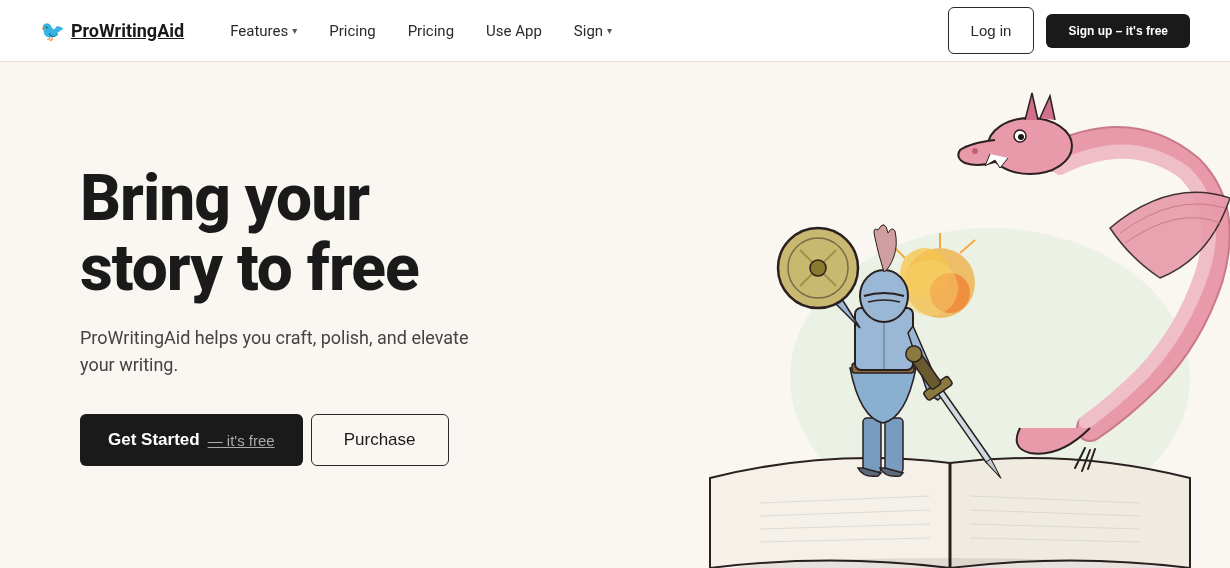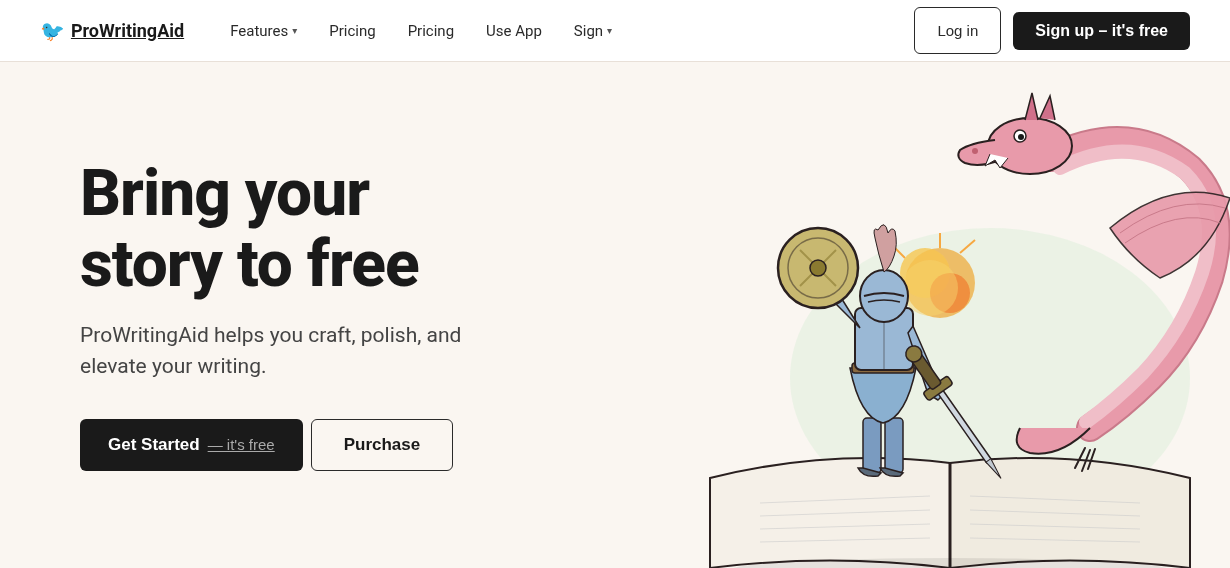--- a/index.html
+++ b/index.html
@@ -88,21 +88,21 @@
       font-weight: 500;
       white-space: nowrap;
     }
 
     .btn-signup {
       background: #1a1a1a;
       color: #ffffff;
       border: none;
       padding: 10px 22px;
       border-radius: 6px;
-      font-size: 16px;
+      font-size: 12px;
       cursor: pointer;
       font-weight: 600;
       white-space: nowrap;
     }
 
     
     .hero {
       background: #faf6f1;
       display: flex;
       align-items: stretch;
@@ -124,21 +124,21 @@
     .hero-title {
       font-size: 64px;
       font-weight: 800;
       color: #1a1a1a;
       line-height: 1.1;
       margin-bottom: 20px;
       letter-spacing: -1px;
     }
 
     .hero-subtitle {
-      font-size: 21px;
+      font-size: 18px;
       color: #444;
       line-height: 1.5;
       margin-bottom: 36px;
       max-width: 420px;
     }
 
     .hero-buttons {
       display: flex;
       gap: 8px;
       align-items: center;
@@ -167,21 +167,21 @@
     }
 
     .btn-purchase {
       background: transparent;
       color: #1a1a1a;
       border: 1.5px solid #2a2a2a;
       padding: 15px 32px;
       border-radius: 6px;
       font-size: 17px;
       cursor: pointer;
-      font-weight: 700;
+      font-weight: 400;
       white-space: nowrap;
     }
 
     
     .hero-illustration {
       flex: 1;
       position: relative;
       display: flex;
       align-items: flex-end;
       justify-content: center;

